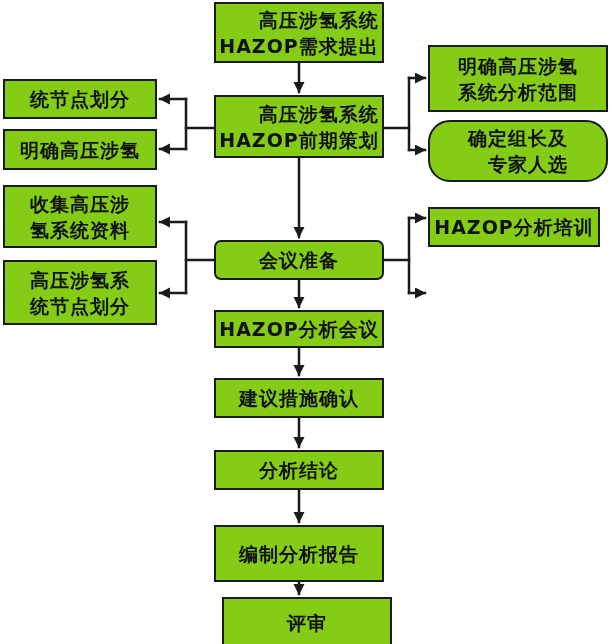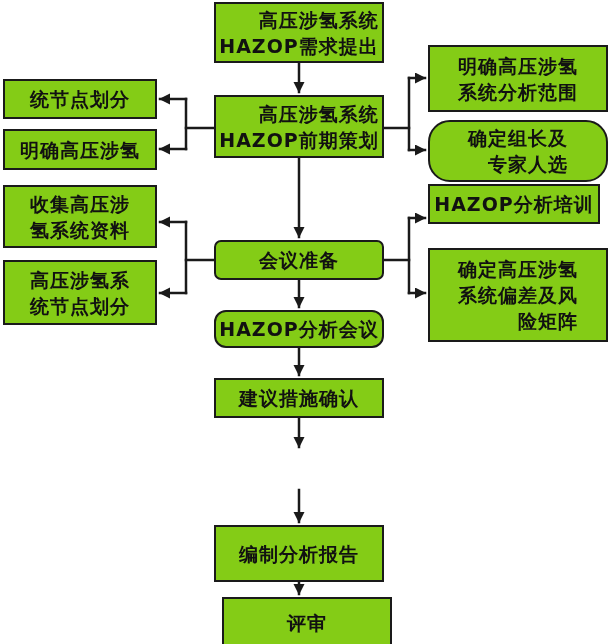--- a/index.html
+++ b/index.html
@@ -92,28 +92,31 @@
 
   <div class="flow-box" style="left:214px; top:95px; width:170px; height:63px;">
     <span>高压涉氢系统
 HAZOP前期策划</span>
   </div>
 
   <div class="flow-box" style="left:214px; top:240px; width:170px; height:40px;border-radius:7px;">
     <span>会议准备</span>
   </div>
 
-  <div class="flow-box" style="left:214px; top:310px; width:170px; height:38px;border-radius:12px;">
+  <div class="flow-box" style="left:214px; top:310px; width:170px; height:38px;">
     <span>HAZOP分析会议</span>
   </div>
 
   <div class="flow-box" style="left:214px; top:378px; width:170px; height:40px;">
     <span>建议措施确认</span>
   </div>
 
+  <div class="flow-box" style="left:214px; top:450px; width:170px; height:40px;">
+    <span>分析结论</span>
+  </div>
 
   <div class="flow-box" style="left:214px; top:525px; width:170px; height:57px;">
     <span>编制分析报告</span>
   </div>
 
   <div class="flow-box" style="left:222px; top:597px; width:170px; height:52px;">
     <span>评审</span>
   </div>
 
   <div class="flow-box" style="left:3px; top:79px; width:154px; height:40px;">
@@ -137,23 +140,18 @@
   <div class="flow-box" style="left:3px; top:260px; width:154px; height:65px;">
     <span>高压涉氢系
 统节点划分</span>
   </div>
 
   <div class="flow-box" style="left:428px; top:120px; width:180px; height:62px;border-radius:22px;">
     <span>确定组长及
 专家人选</span>
   </div>
 
-  <div class="flow-box" style="left:428px; top:184px; width:172px; height:40px;">
+  <div class="flow-box" style="left:428px; top:207px; width:172px; height:40px;">
     <span>HAZOP分析培训</span>
   </div>
 
-  <div class="flow-box" style="left:428px; top:248px; width:180px; height:94px;">
-    <span>确定高压涉氢
-系统偏差及风
-险矩阵</span>
-  </div>
 
 </div>
 
 </body></html>

